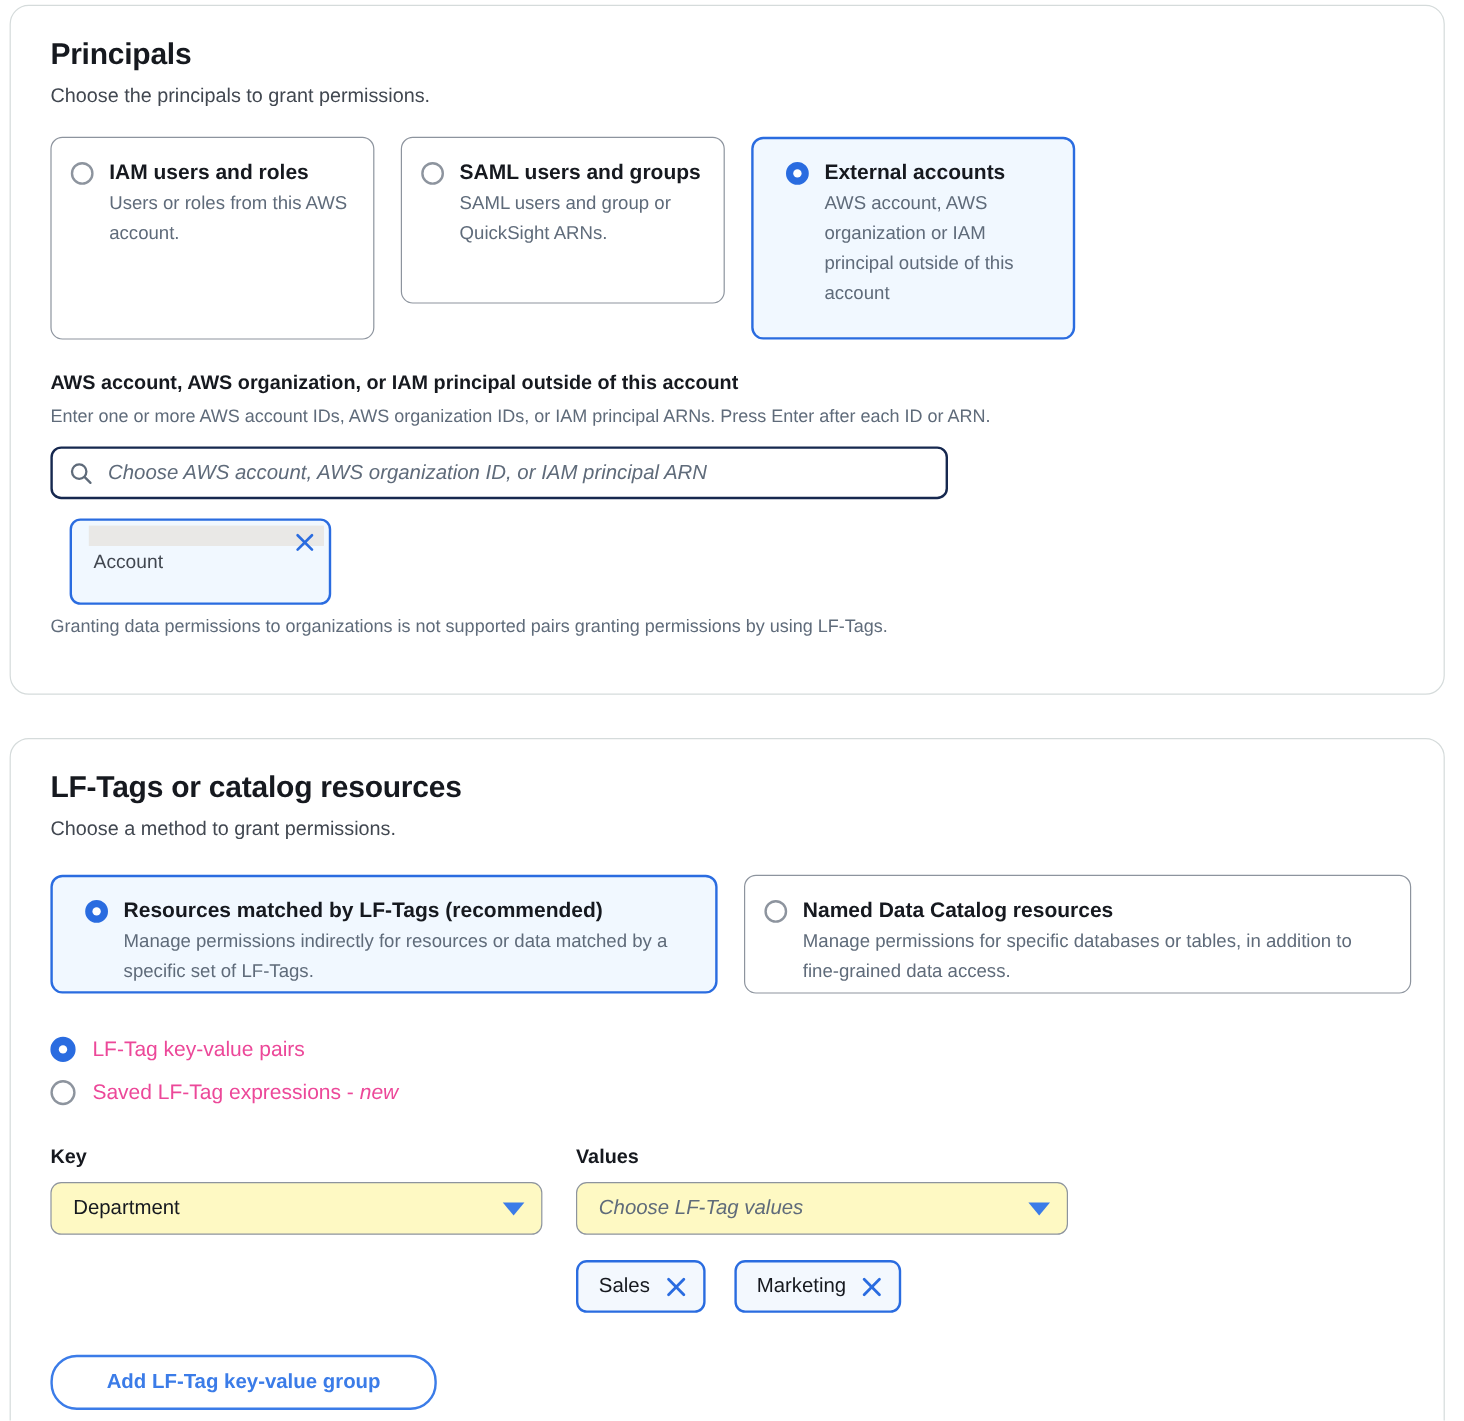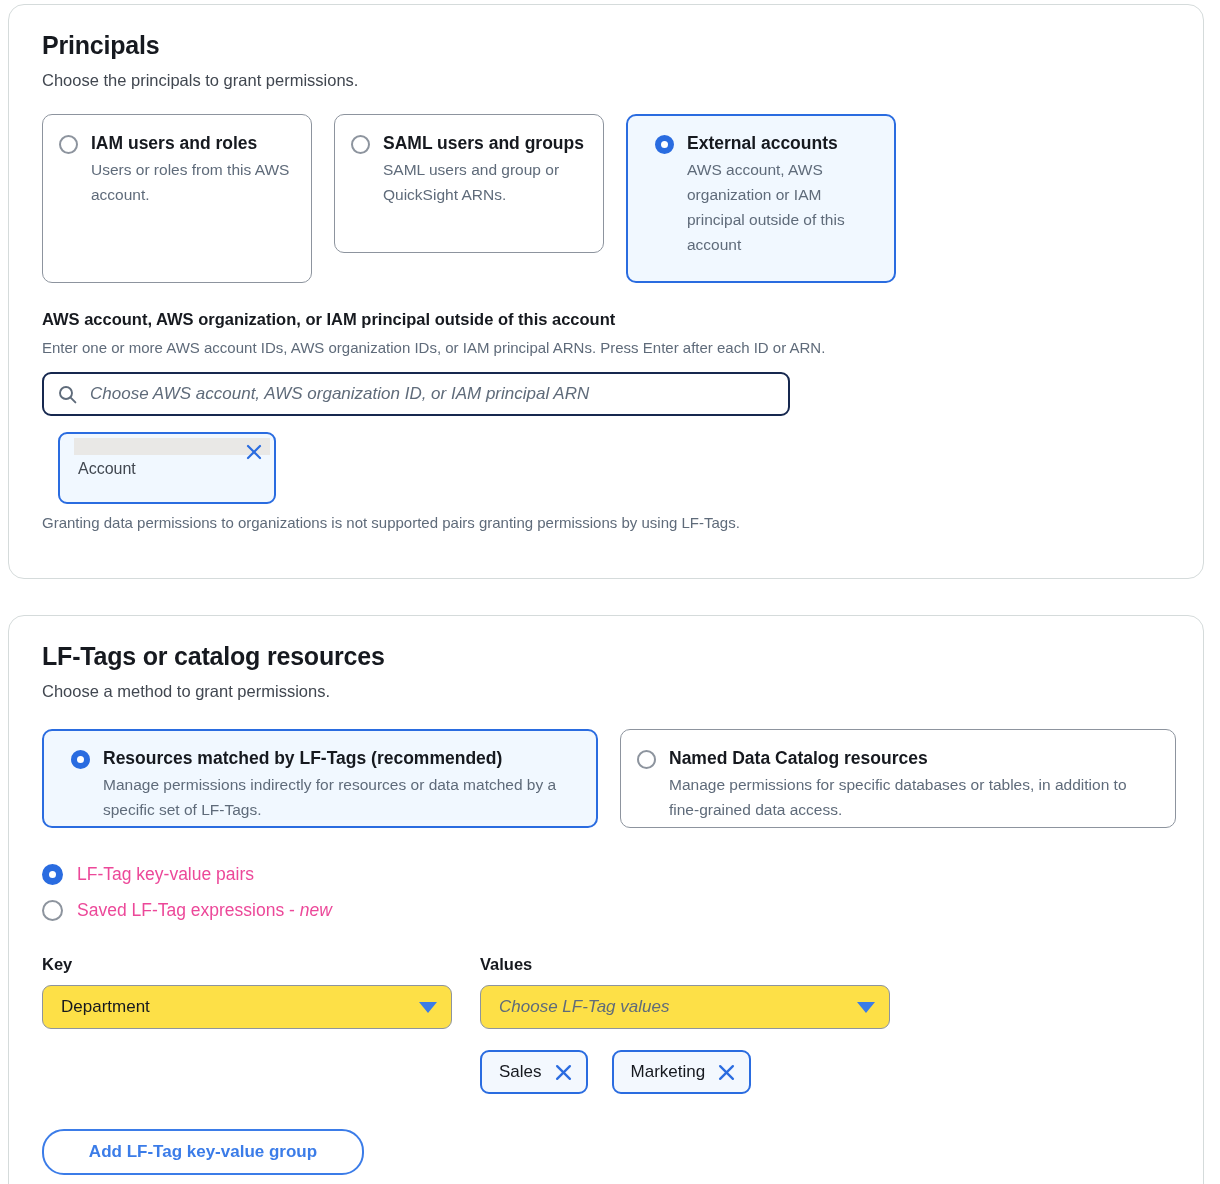--- a/index.html
+++ b/index.html
@@ -175,21 +175,21 @@
     position: absolute;
     right: 12px;
     top: 10px;
   }
 
   
   .select {
     box-sizing: border-box;
     border: 1px solid #8d949e;
     border-radius: 9px;
-    background: #fde047;
+    background: #fef9c3;
     display: flex;
     align-items: center;
     justify-content: space-between;
     padding: 0 14px 0 18px;
   }
   .select .val { font-size: 17px; color: #16191f; }
   .select .val.placeholder { font-style: italic; color: #5f6b7a; }
   .caret {
     width: 0; height: 0;
     border-left: 9px solid transparent;

